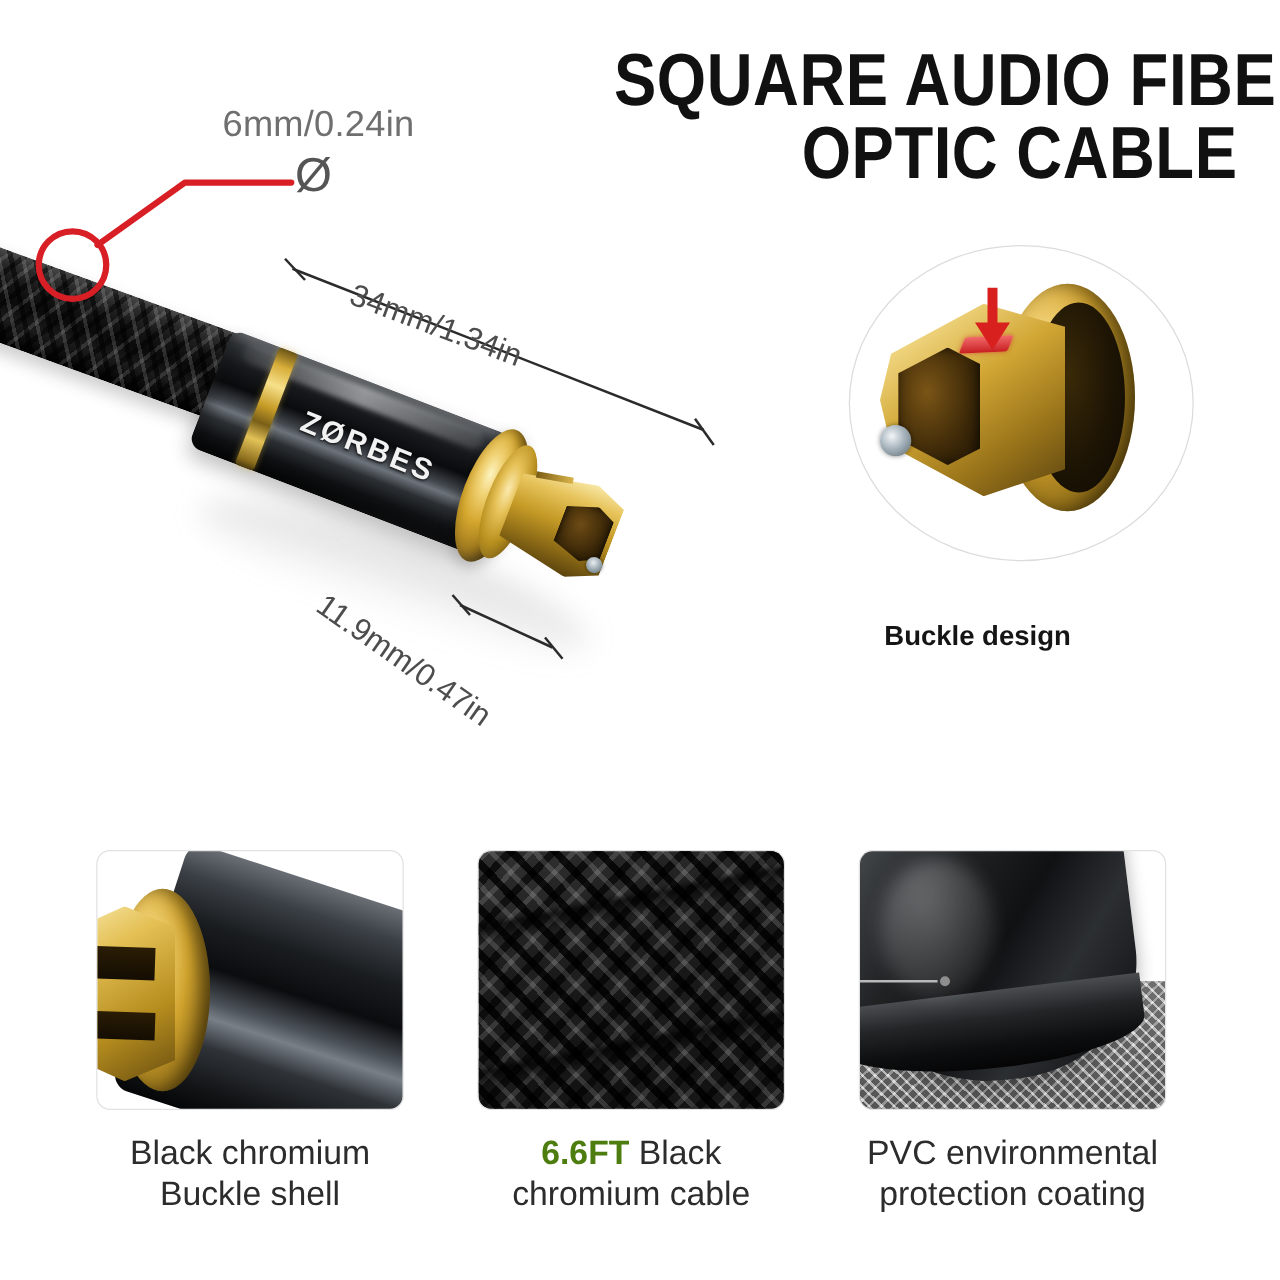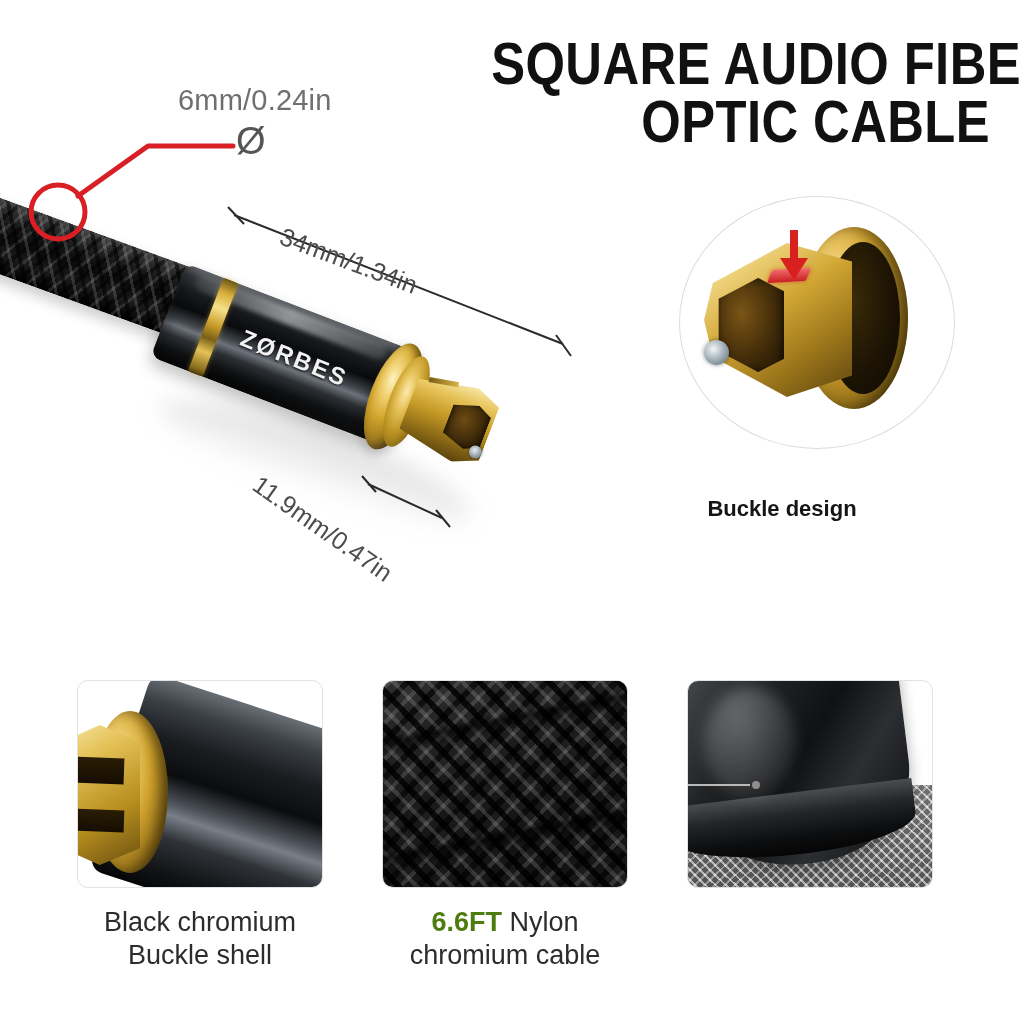--- a/index.html
+++ b/index.html
@@ -431,32 +431,36 @@
       </div>
     </div>
 
     <div class="feature" id="feature-1">
       <div class="thumb">
         <div class="t2-braid"></div>
         <div class="t2-seam" id="t2-seam-a"></div>
         <div class="t2-seam" id="t2-seam-b"></div>
       </div>
       <div class="cap">
-        <span class="hl" id="hl-len" style="color: #4d7c0f;">6.6FT</span><span> Nylon</span><br>
+        <span class="hl" id="hl-len" style="color: #4d7c0f;">6.6FT</span><span> Black</span><br>
         <span>chromium cable</span>
       </div>
     </div>
 
     <div class="feature" id="feature-2">
       <div class="thumb">
         <div class="t3-mesh"></div>
         <div class="t3-boot"></div>
         <div class="t3-collar"></div>
         <div class="t3-hl"></div>
         <svg class="t3-dotline" viewBox="0 0 80 12">
           <line x1="0" y1="6" x2="62" y2="6" stroke="#b9b9b9" stroke-width="2"></line>
           <circle cx="68" cy="6" r="4" fill="#8e8e8e"></circle>
         </svg>
       </div>
+      <div class="cap">
+        <span>PVC environmental</span><br>
+        <span>protection coating</span>
+      </div>
     </div>
 
   </div>
 </div>
 
 </body></html>

